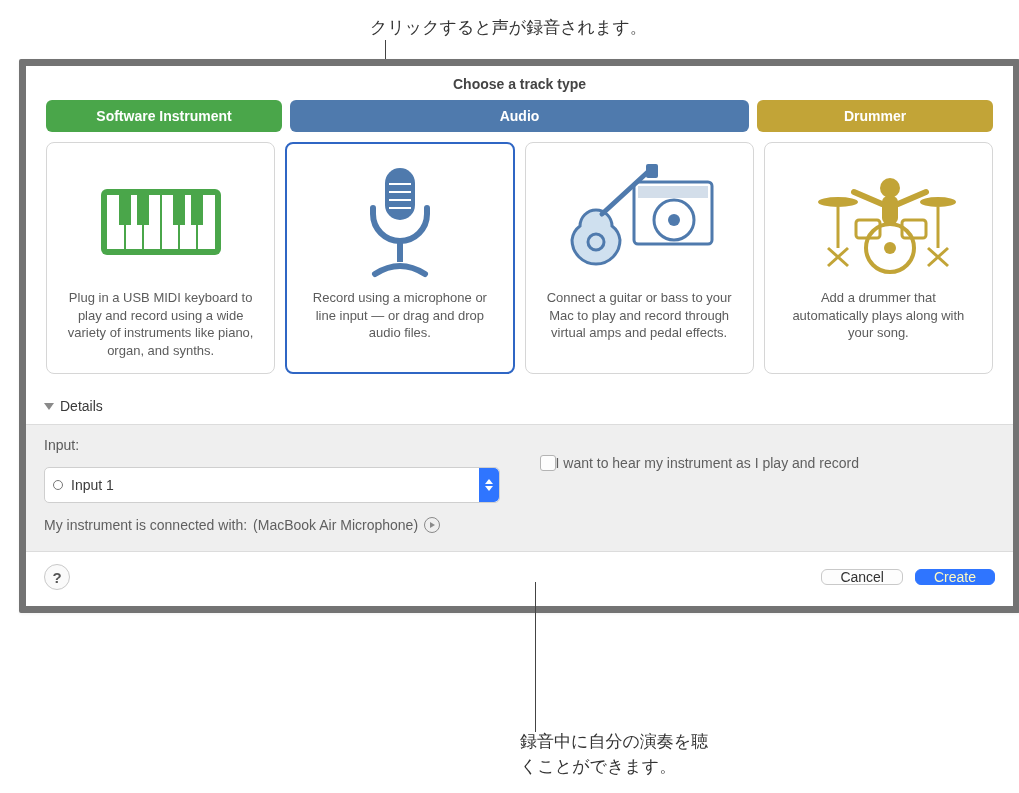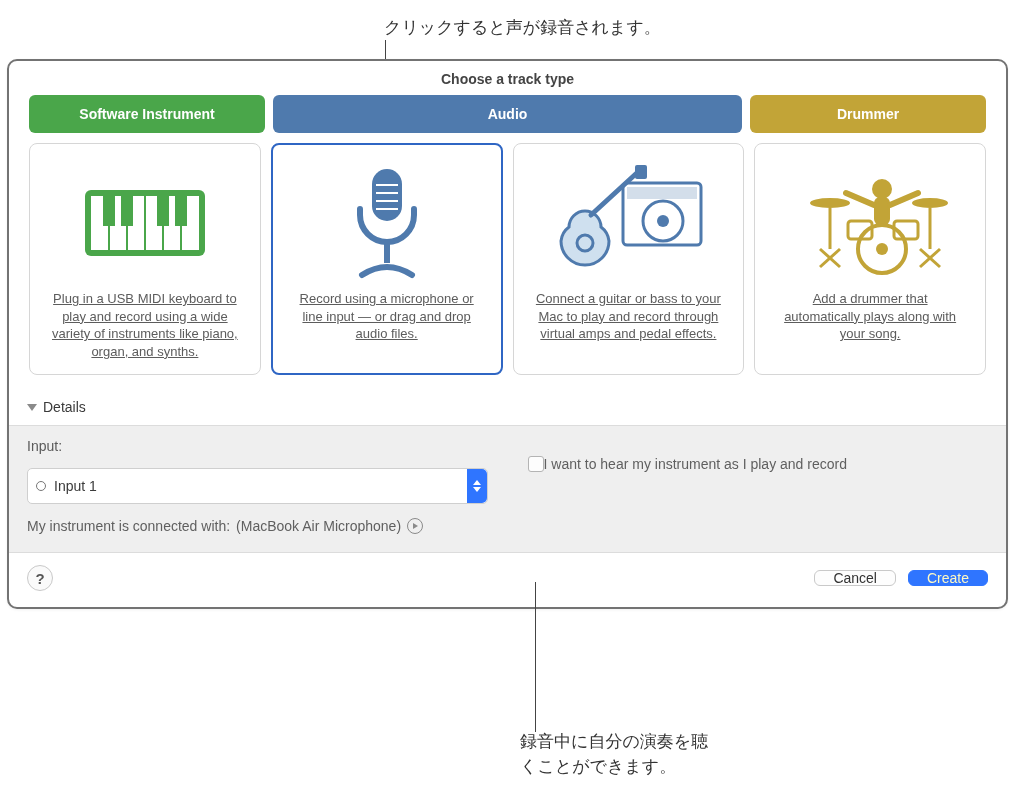--- a/index.html
+++ b/index.html
@@ -7,57 +7,57 @@
     font-family: -apple-system, "Helvetica Neue", Helvetica, Arial, sans-serif;
     background: #fff;
     width: 1019px;
     height: 793px;
     position: relative;
     color: #333;
   }
   .callout-top {
     position: absolute;
     top: 16px;
-    left: 384px;
+    left: 370px;
     font-size: 17px;
     color: #333;
   }
   .leader-top {
     position: absolute;
     top: 40px;
     left: 385px;
     width: 1px;
     height: 106px;
     background: #444;
   }
   .dialog {
     position: absolute;
     top: 59px;
-    left: 7px;
+    left: 19px;
     width: 1001px;
     background: #fff;
-    border: 2px solid #737373;
-    border-radius: 10px;
+    border: 7px solid #737373;
+    border-radius: 2px;
     box-shadow: 0 1px 3px rgba(0,0,0,0.06);
     overflow: hidden;
   }
   .dlg-title {
     text-align: center;
     font-weight: 600;
     font-size: 14px;
     padding: 10px 0 8px;
     color: #444;
   }
   .type-row {
     display: flex;
     gap: 8px;
     padding: 0 20px;
   }
   .type-pill {
-    height: 38px;
+    height: 32px;
     border-radius: 6px;
     color: #fff;
     font-weight: 600;
     font-size: 14px;
     display: flex;
     align-items: center;
     justify-content: center;
     cursor: pointer;
   }
   .pill-green  { background:#4aa64a; flex: 0 0 236px; }
@@ -87,21 +87,20 @@
     height: 120px;
     display: flex;
     align-items: center;
     justify-content: center;
     margin-bottom: 8px;
   }
   .card-desc {
     font-size: 13px;
     color: #5c5c5c;
     line-height: 1.35;
-    text-decoration: underline;
   }
   .details-row {
     display: flex;
     align-items: center;
     gap: 6px;
     padding: 4px 18px 10px;
     font-size: 14px;
     color: #3a3a3a;
     cursor: pointer;
   }

